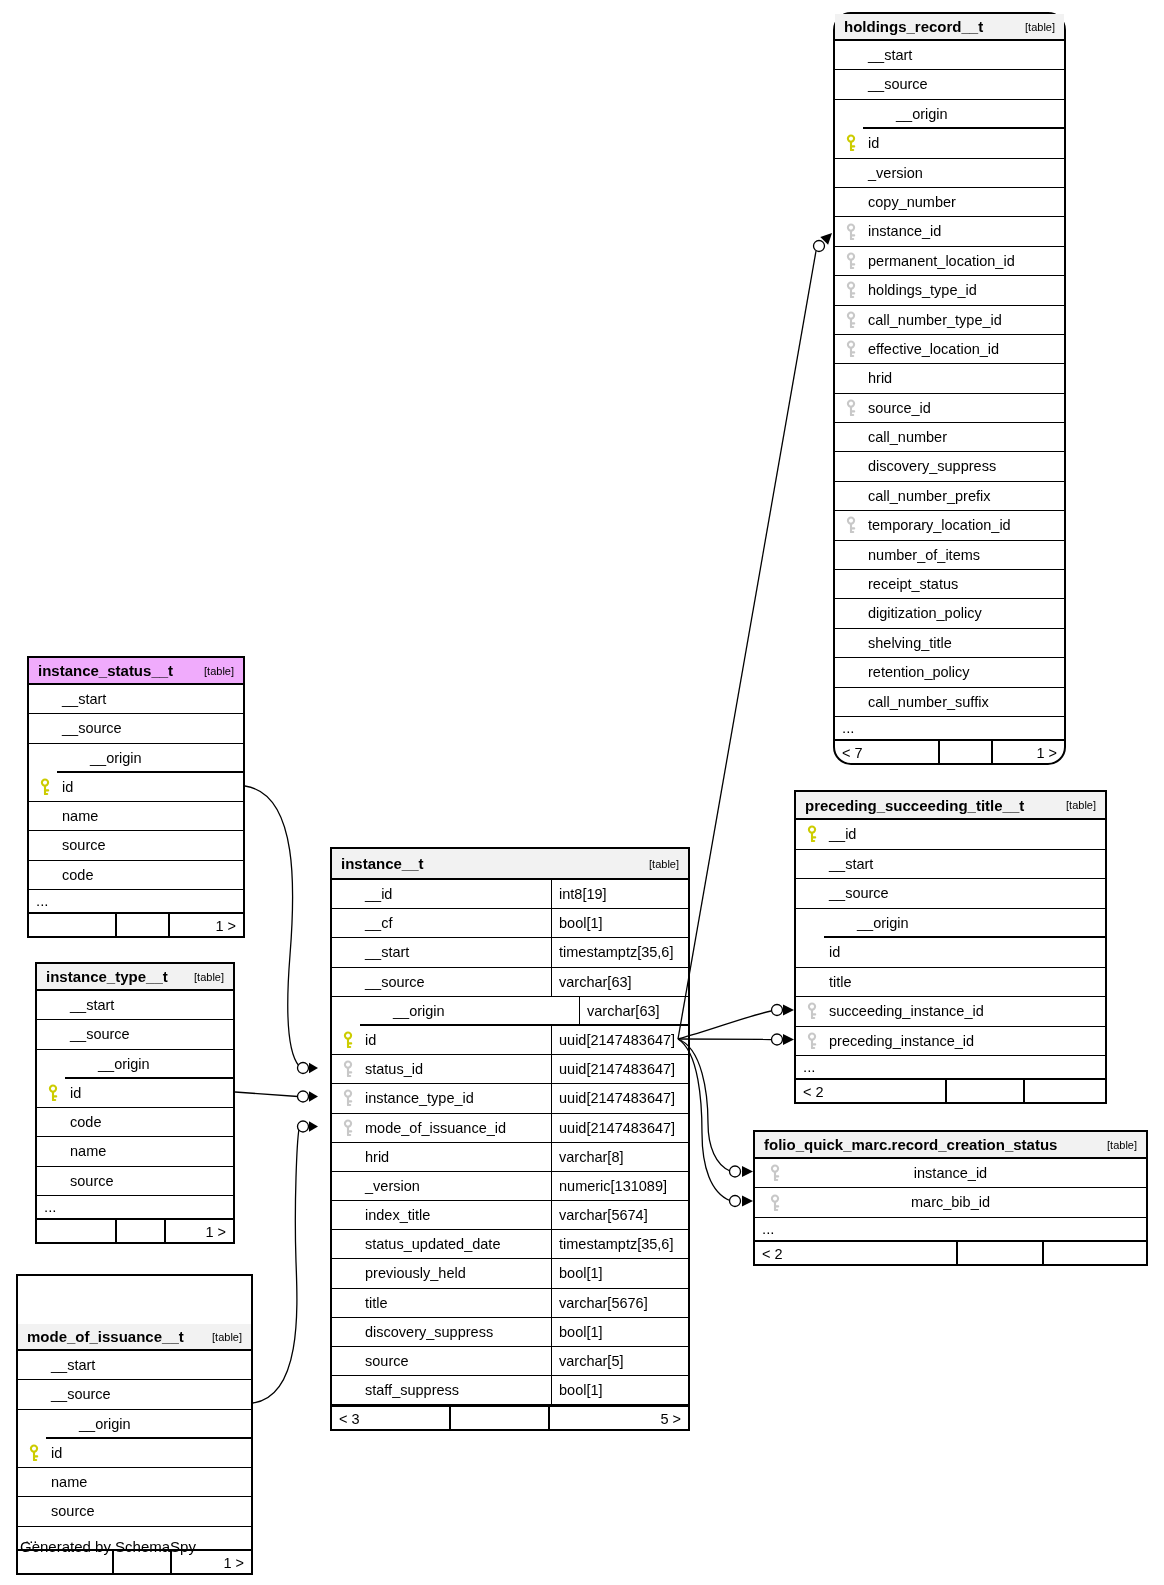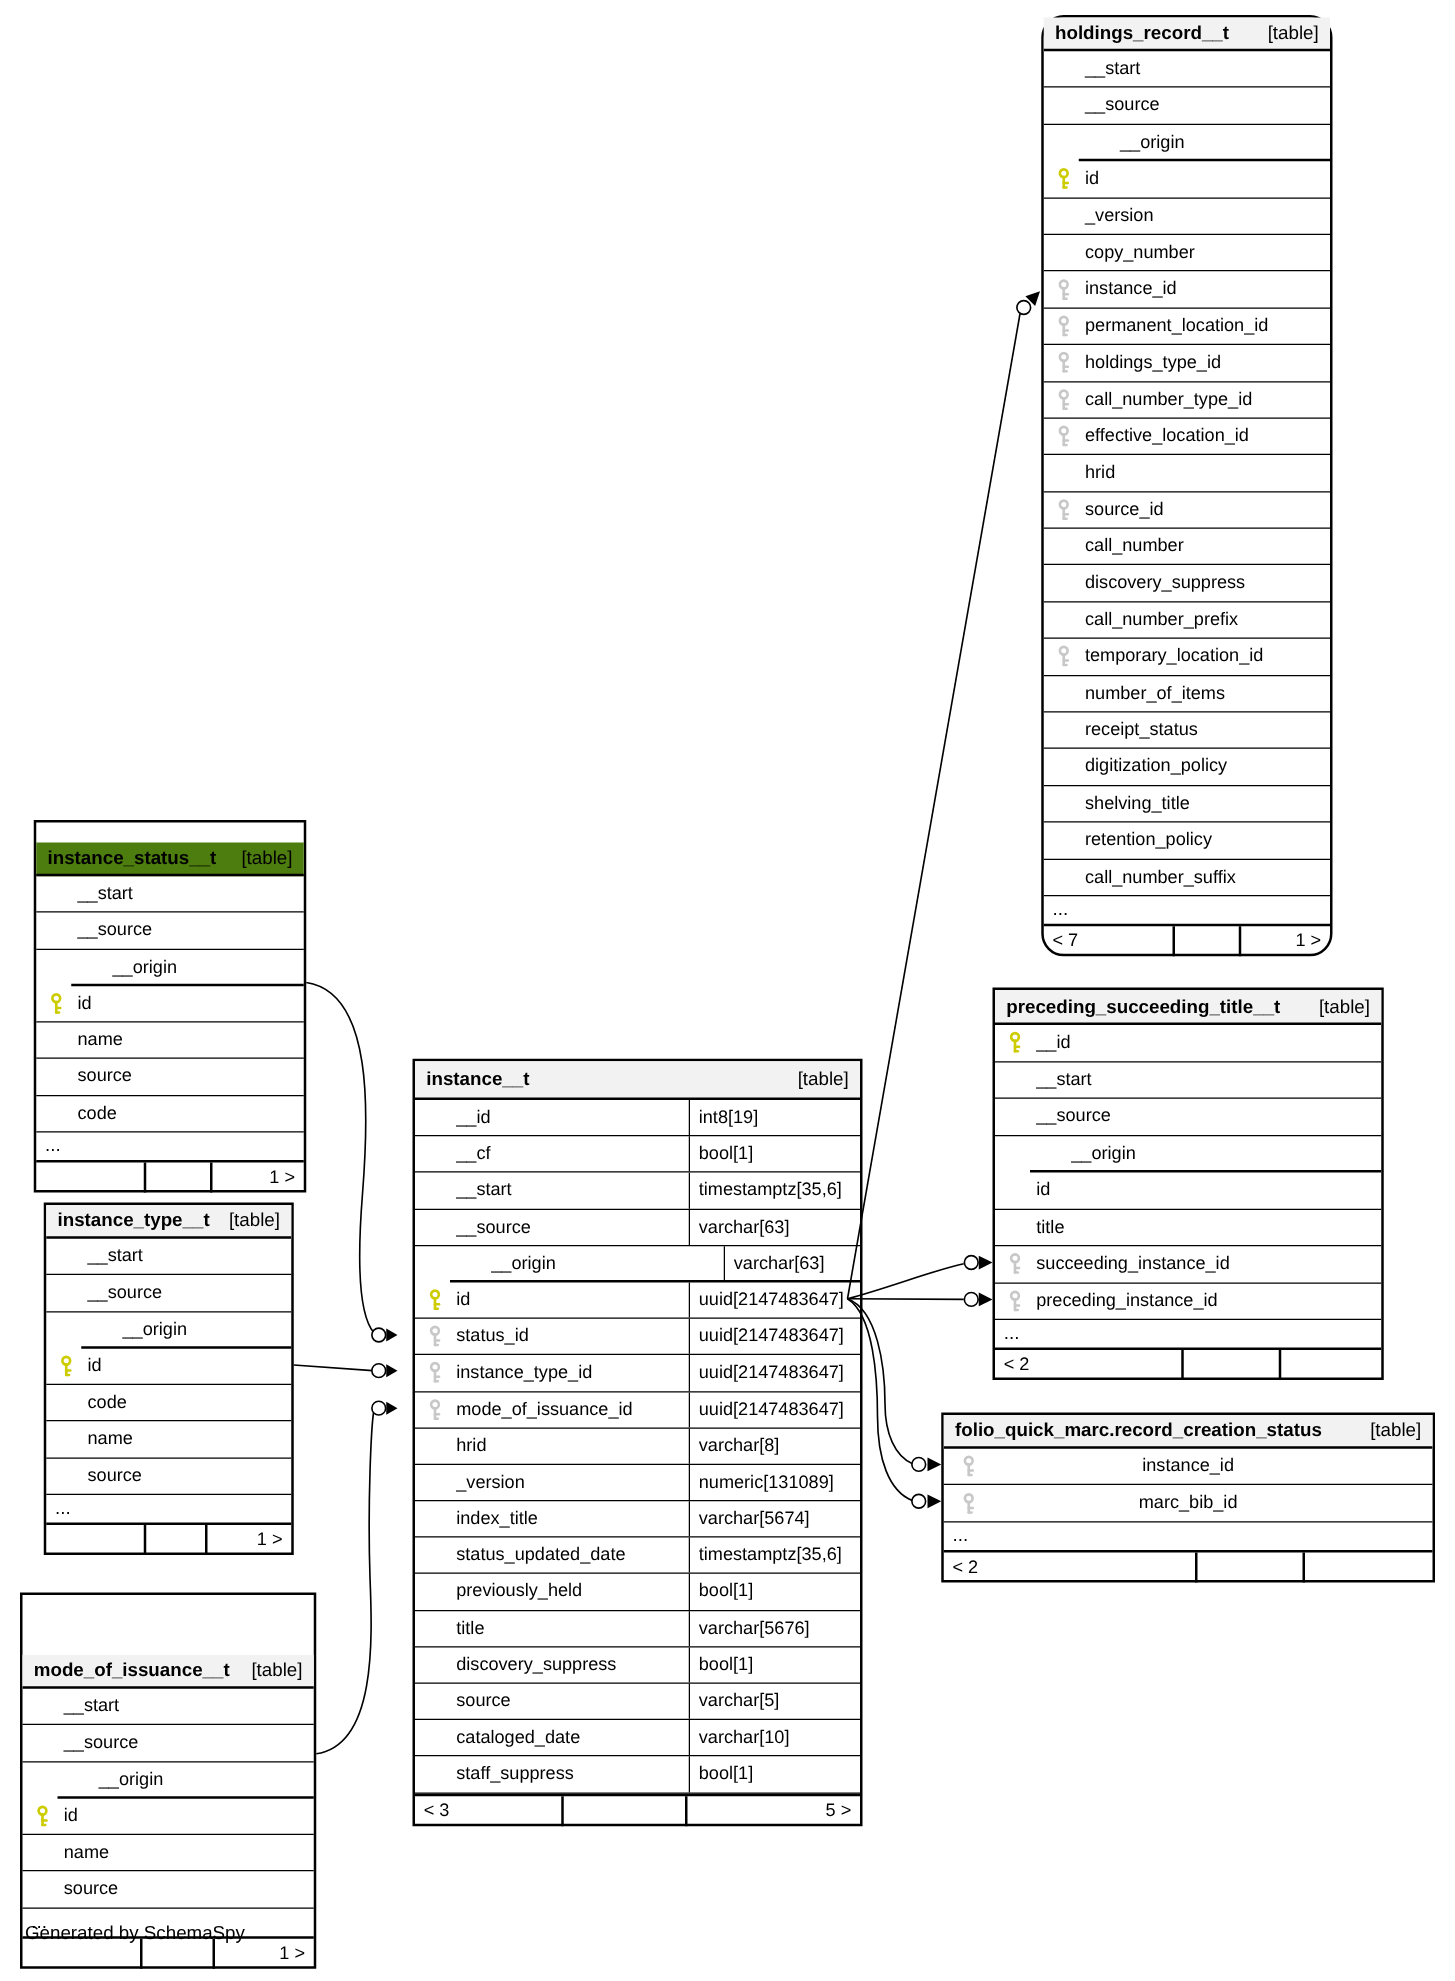--- a/index.html
+++ b/index.html
@@ -6,21 +6,21 @@
   #canvas{position:relative;width:1164px;height:1585px;background:#fff;overflow:hidden;
           font-family:"Liberation Sans","DejaVu Sans",sans-serif;color:#000;}
 
   
   .tbl{position:absolute;background:#fff;border:2px solid #000;box-sizing:border-box;
        font-size:14.5px;}
   .ttl{display:flex;justify-content:space-between;align-items:center;
        background:var(--hdr,#f2f2f2);border-bottom:2px solid #000;
        padding:0 9px;height:var(--th,27px);box-sizing:border-box;}
   .tname{font-weight:bold;font-size:15px;white-space:nowrap;}
-  .ttag{font-size:15px;margin-left:10px;white-space:nowrap;}
+  .ttag{font-size:11px;margin-left:10px;white-space:nowrap;}
 
   .row{height:var(--rh,29.3px);line-height:var(--rh,29.3px);
        border-bottom:1px solid #000;display:flex;position:relative;box-sizing:border-box;}
   .row.sep{border-bottom-width:2px;margin-left:28px;}
   .nmcell{flex:1;position:relative;padding-left:33px;white-space:nowrap;box-sizing:border-box;}
   .with-types .nmcell{flex:none;width:220px;border-right:1.5px solid #000;}
   .tycell{flex:1;padding-left:7px;white-space:nowrap;}
   .centered .nmcell{padding-left:0;text-align:center;}
   .keyslot{position:absolute;left:10px;top:50%;transform:translateY(-50%);
            width:12px;height:18px;line-height:0;}
@@ -190,21 +190,21 @@
       </div>
     <div class="ell">...</div>
     <div class="ftr">
       <span class="fl">&lt; 7</span>
       <span class="fm"></span>
       <span class="fr">1 &gt;</span>
     </div>
   </div>
 
   <div class="tbl" id="t-status">
-    <div class="ttl" style="background: #4d7c0f; margin-top: 16px;">
+    <div class="ttl" style="background: #f0abfc;">
       <span class="tname">instance_status__t</span>
       <span class="ttag">[table]</span>
     </div>
     <div>
         <div class="row">
           <div class="nmcell"><span>__start</span></div>
         </div>
         <div class="row">
           <div class="nmcell"><span>__source</span></div>
         </div>
@@ -418,24 +418,20 @@
         </div>
         <div class="row">
           <div class="nmcell"><span>discovery_suppress</span></div>
           <div class="tycell">bool[1]</div>
         </div>
         <div class="row">
           <div class="nmcell"><span>source</span></div>
           <div class="tycell">varchar[5]</div>
         </div>
         <div class="row">
-          <div class="nmcell"><span>cataloged_date</span></div>
-          <div class="tycell">varchar[10]</div>
-        </div>
-        <div class="row">
           <div class="nmcell"><span>staff_suppress</span></div>
           <div class="tycell">bool[1]</div>
         </div>
       </div>
     <div class="ftr">
       <span class="fl">&lt; 3</span>
       <span class="fm"></span>
       <span class="fr">5 &gt;</span>
     </div>
   </div>

